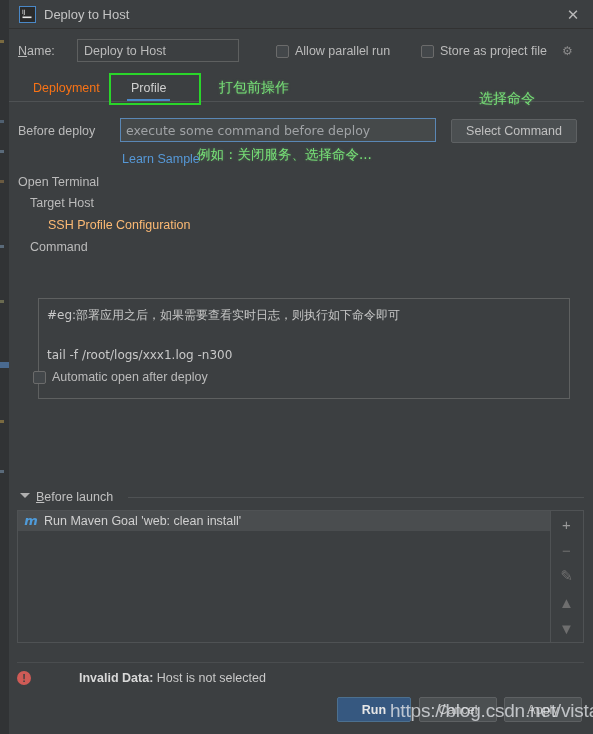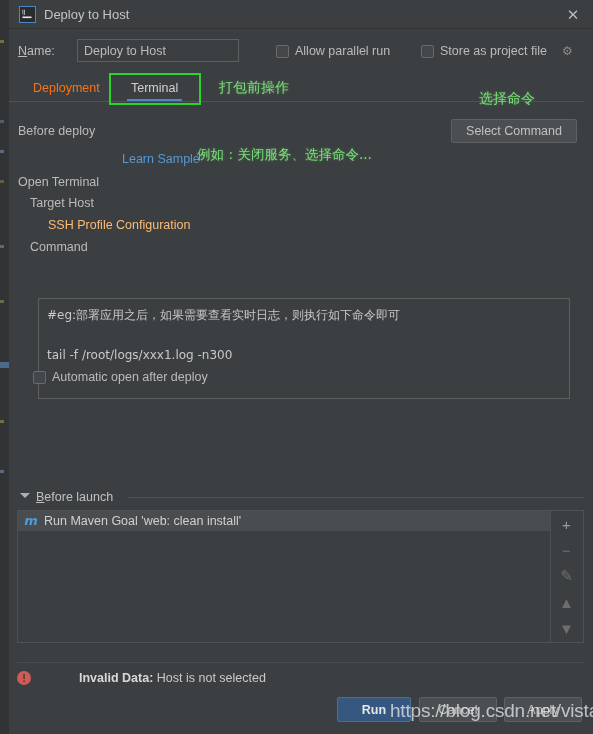--- a/index.html
+++ b/index.html
@@ -241,28 +241,29 @@
 
   <div class="cbox chk-parallel"></div>
   <div class="lbl-parallel">Allow parallel run</div>
 
   <div class="cbox chk-store"></div>
   <div class="lbl-store">Store as project file</div>
   <div class="gear">⚙</div>
 
   <div class="tabs">
     <div class="tab tab-deployment">Deployment</div>
-    <div class="tab tab-advanced">Terminal</div>
+    <div class="tab tab-advanced">Profile</div>
   </div>
   <div class="tabs-underline"></div>
   <div class="hl-box hl-advanced"></div>
   <div class="green-note note-pack">打包前操作</div>
   <div class="green-note note-selcmd">选择命令</div>
 
   <div class="bd-label">Before deploy</div>
+  <input class="bd-input" value="execute some command before deploy" style="">
   <button class="btn btn-select-cmd">Select Command</button>
   <div class="learn-sample">Learn Sample</div>
   <div class="green-note note-example">例如：关闭服务、选择命令...</div>
 
   <div class="tree-open-terminal">Open Terminal</div>
   <div class="tree-target-host">Target Host</div>
   <div class="tree-ssh">SSH Profile Configuration</div>
   <div class="tree-command">Command</div>
   <textarea class="cmd-area" style="">#eg:部署应用之后，如果需要查看实时日志，则执行如下命令即可
 

